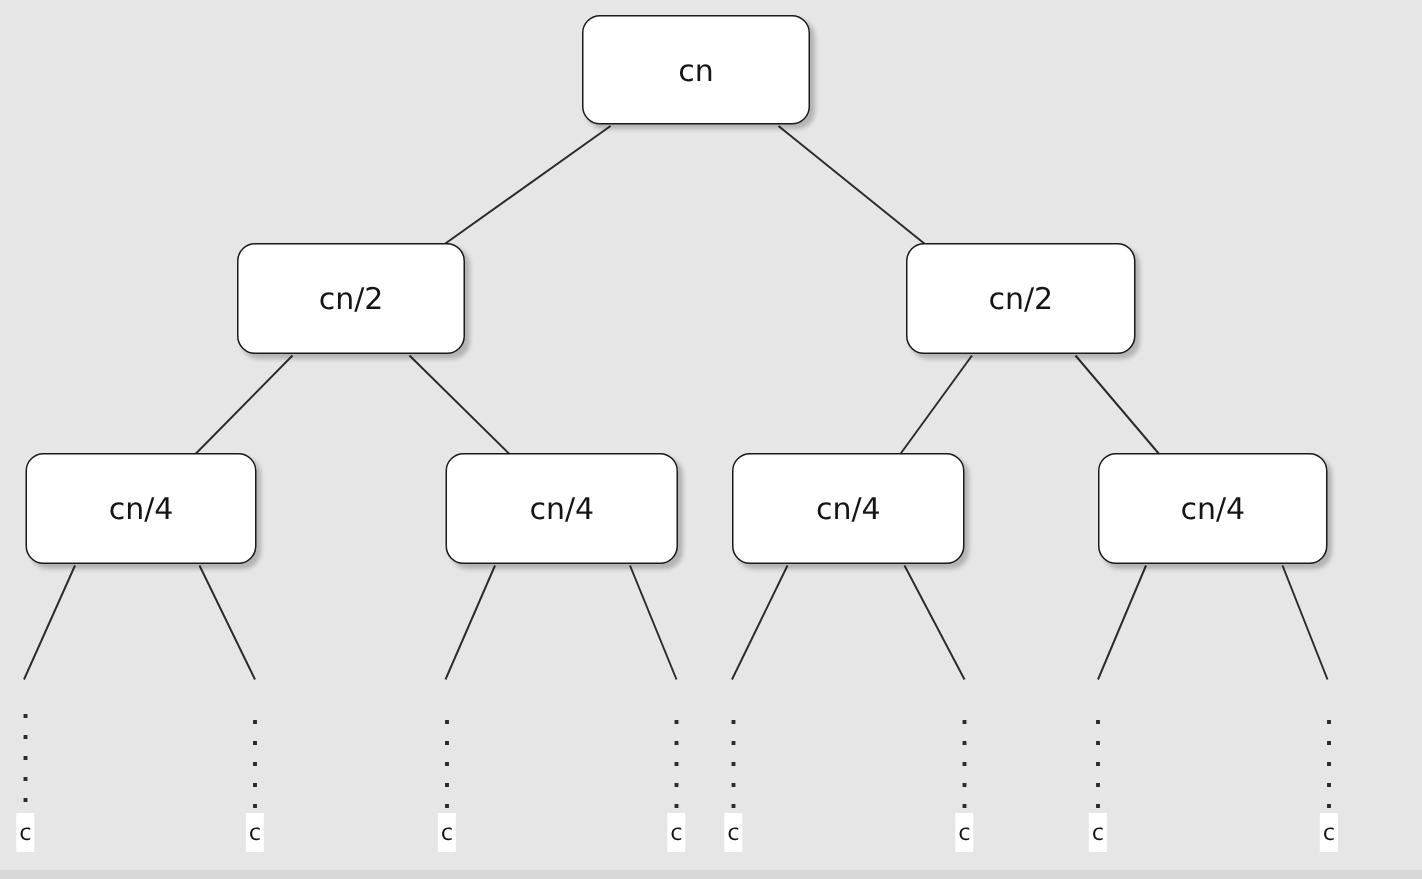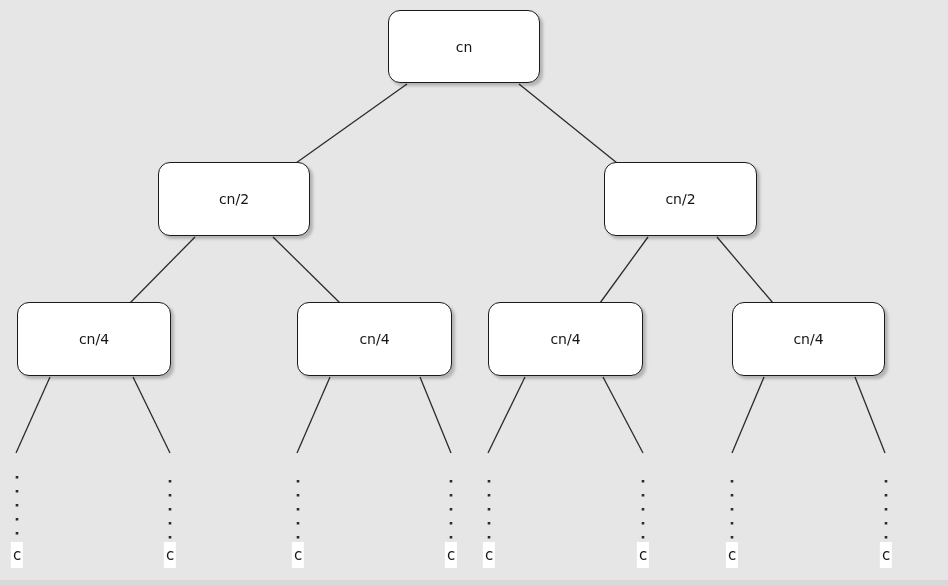--- a/index.html
+++ b/index.html
@@ -10,21 +10,21 @@
   body{background:var(--bg);font-family:"DejaVu Sans","Liberation Sans",sans-serif;}
   .stage{position:relative;width:948px;height:586px;background:var(--bg);overflow:hidden;}
   .edges-layer{position:absolute;left:0;top:0;width:948px;height:586px;}
   .node{
     position:absolute;
     background:var(--node_fill);
     border:1.5px solid var(--node_border);
     border-radius:12px;
     box-shadow:3px 3px 3px rgba(0,0,0,0.22);
     display:flex;align-items:center;justify-content:center;
-    font-size:14px;color:var(--text);
+    font-size:20px;color:var(--text);
     box-sizing:border-box;
   }
   .n-root{left:388px;top:10px;width:152px;height:73px;}
   .n-l1a{left:158px;top:162px;width:152px;height:74px;}
   .n-l1b{left:604px;top:162px;width:153px;height:74px;}
   .n-l2a{left:17px;top:302px;width:154px;height:74px;}
   .n-l2b{left:297px;top:302px;width:155px;height:74px;}
   .n-l2c{left:488px;top:302px;width:155px;height:74px;}
   .n-l2d{left:732px;top:302px;width:153px;height:74px;}
   .leaf{

